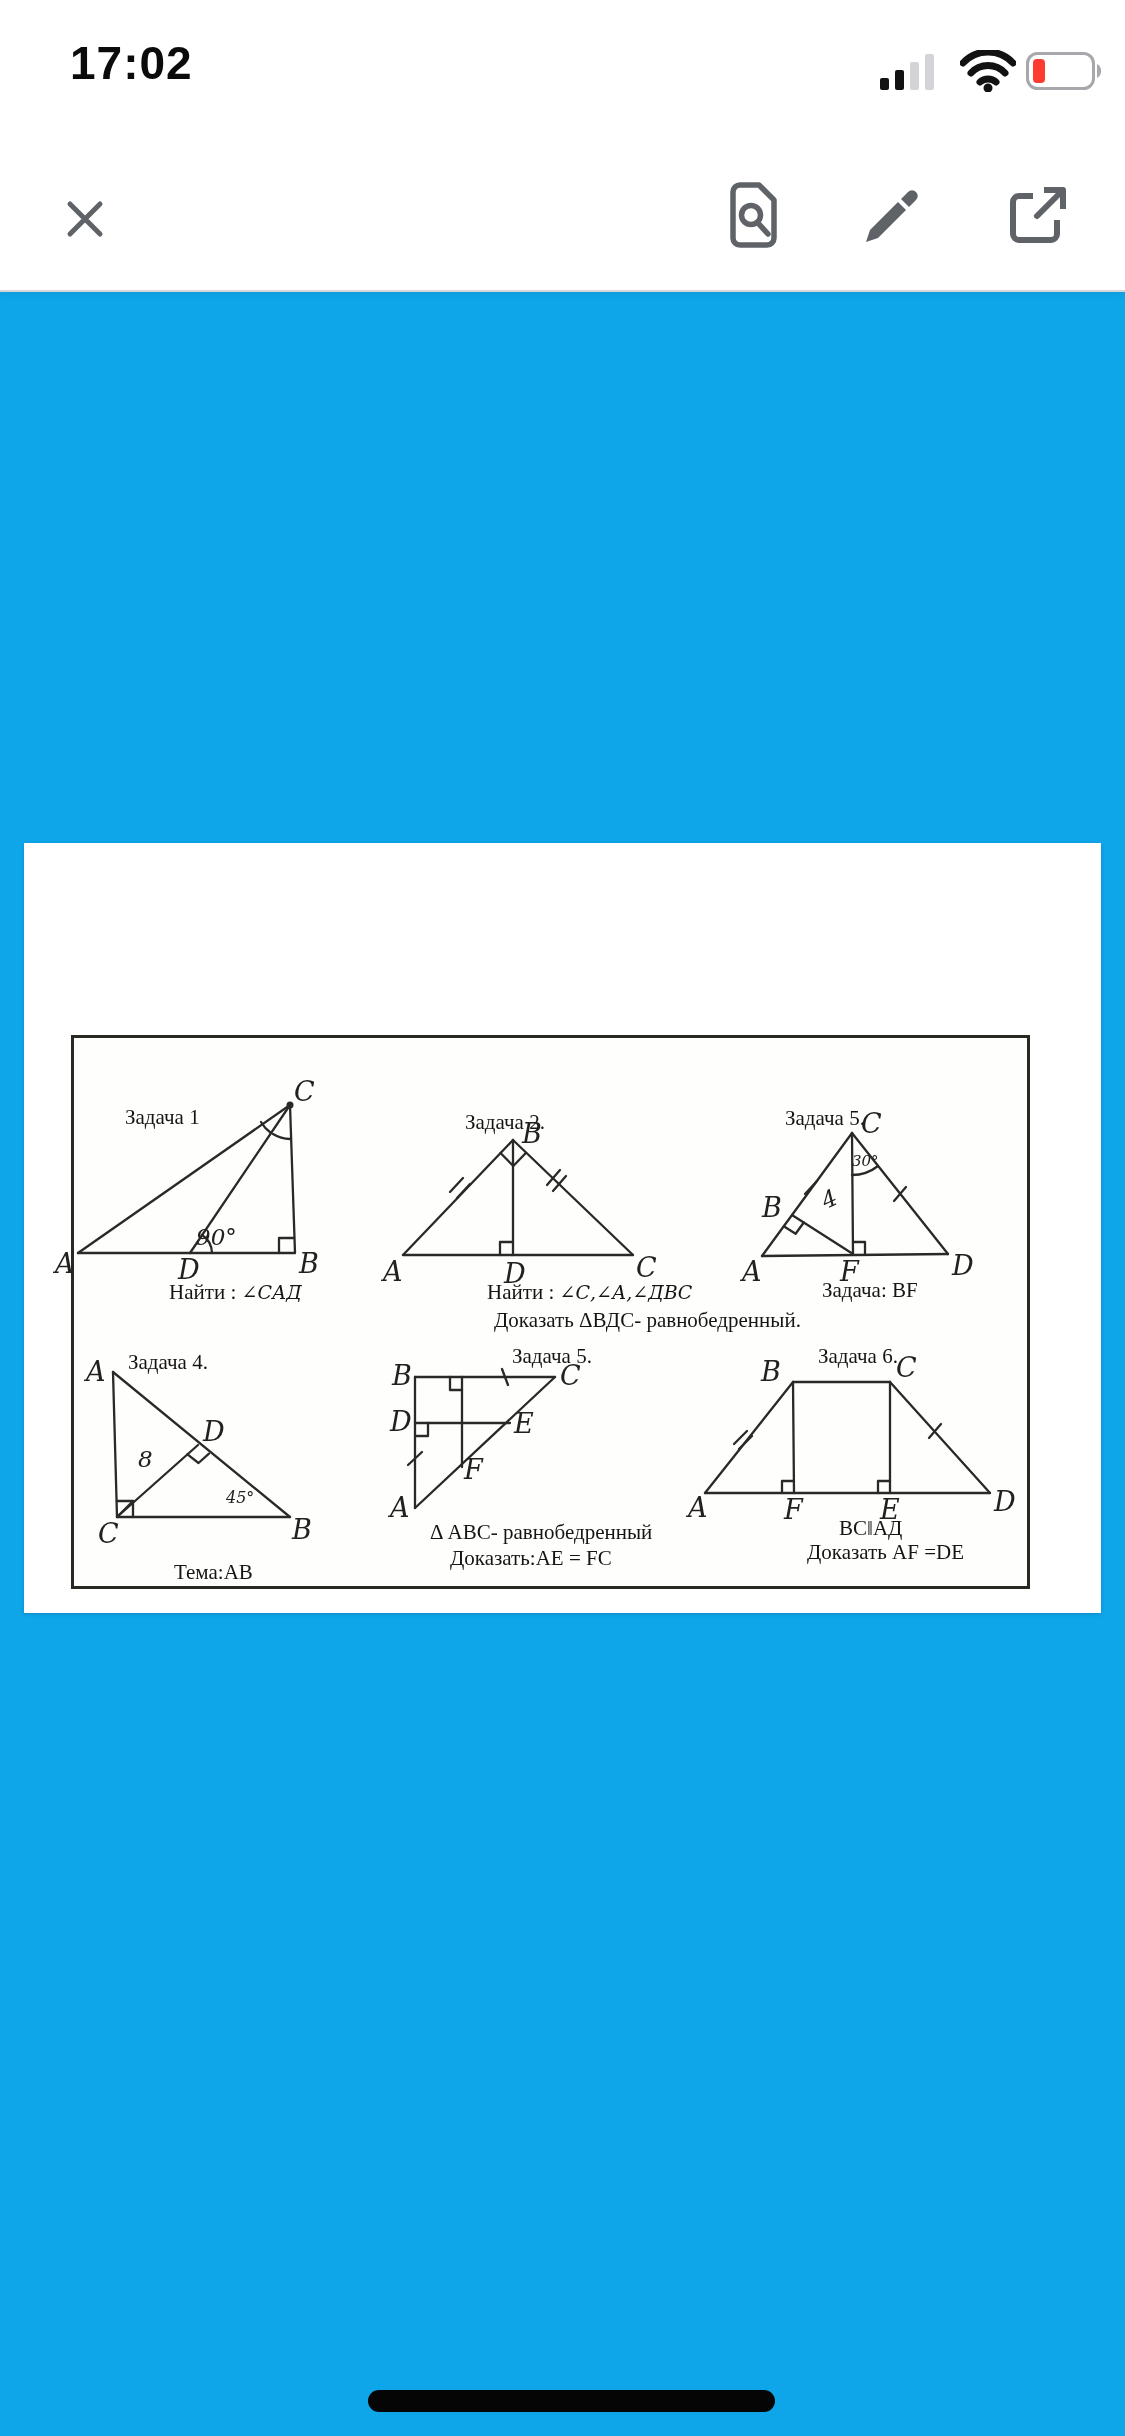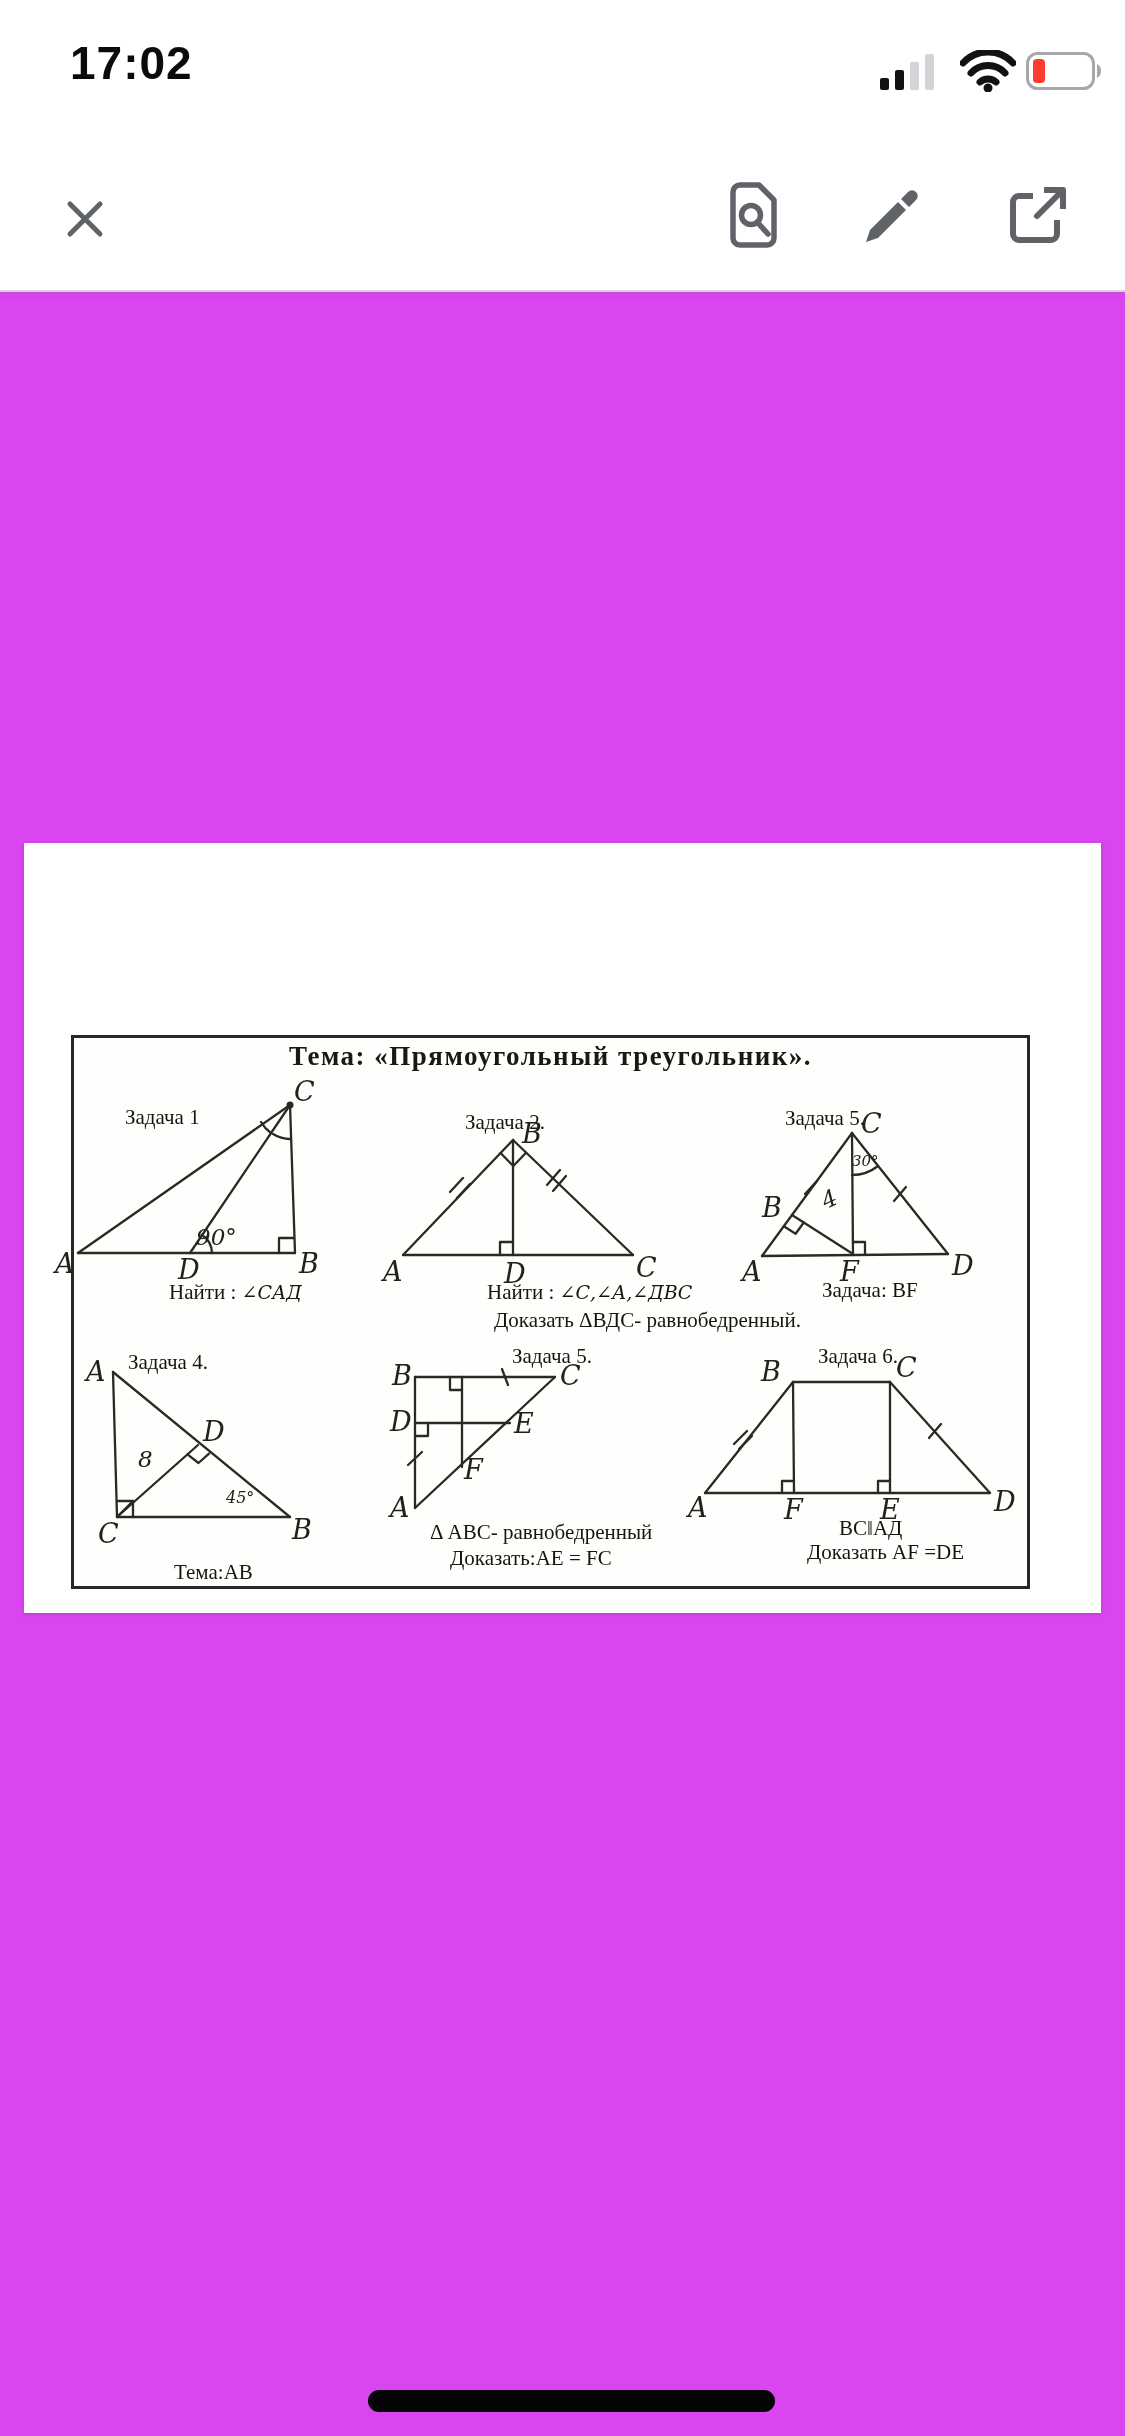--- a/index.html
+++ b/index.html
@@ -1,17 +1,17 @@
 <!DOCTYPE html>
 <html><head>
 <meta charset="utf-8">
 <style>
   html,body{margin:0;padding:0;}
   body{background:#e9e9ee;}
-  .screen{position:relative;width:1125px;height:2436px;background:#d946ef;overflow:hidden;
+  .screen{position:relative;width:1125px;height:2436px;background:#0ea5e9;overflow:hidden;
           font-family:"Liberation Sans",sans-serif;}
   
   .appbar{position:absolute;left:0;top:0;width:1125px;height:290px;background:#ffffff;
           border-bottom:2px solid #d6d6da;box-shadow:0 2px 8px rgba(0,0,0,.07);}
   .time{position:absolute;left:70px;top:36px;font-size:46px;font-weight:700;color:#0b0b0c;letter-spacing:1px;}
   .sicon{position:absolute;}
   .tbtn{position:absolute;background:none;border:none;padding:0;margin:0;cursor:pointer;}
   .doc-title{position:absolute;left:222px;top:188px;width:430px;font-size:47px;color:#3b3f46;
              white-space:nowrap;overflow:hidden;}
   
@@ -88,21 +88,20 @@
       <svg width="62" height="62" viewBox="0 0 62 62">
         <path d="M50,36 V50 a6,6 0 0 1 -6,6 H12 a6,6 0 0 1 -6,-6 V18 a6,6 0 0 1 6,-6 H26" stroke="#5f6368" stroke-width="6" fill="none" stroke-linejoin="round"></path>
         <path d="M37,6 H56 V25" stroke="#5f6368" stroke-width="6" fill="none" stroke-linejoin="round"></path>
         <line x1="55" y1="7" x2="30" y2="32" stroke="#5f6368" stroke-width="6" stroke-linecap="round"></line>
       </svg>
     </button>
   </div>
 
   <div class="card"></div>
   <div class="sheet"></div>
-  <div class="sheet-title">Тема:  «Прямоугольный  треугольник».</div>
 
   <svg class="figsvg" viewBox="0 0 959 554">
     <g>
       <path d="M7,218 L224,218"></path>
         <path d="M7,218 L219,70"></path>
         <path d="M119,218 L219,70"></path>
         <path d="M224,218 L219,70"></path>
       <path d="M208,218 L208,203 L223,203"></path>
       <path d="M131,200 A22,22 0 0 1 141,218"></path>
       <path d="M190,87 A34,34 0 0 0 200,98"></path>

